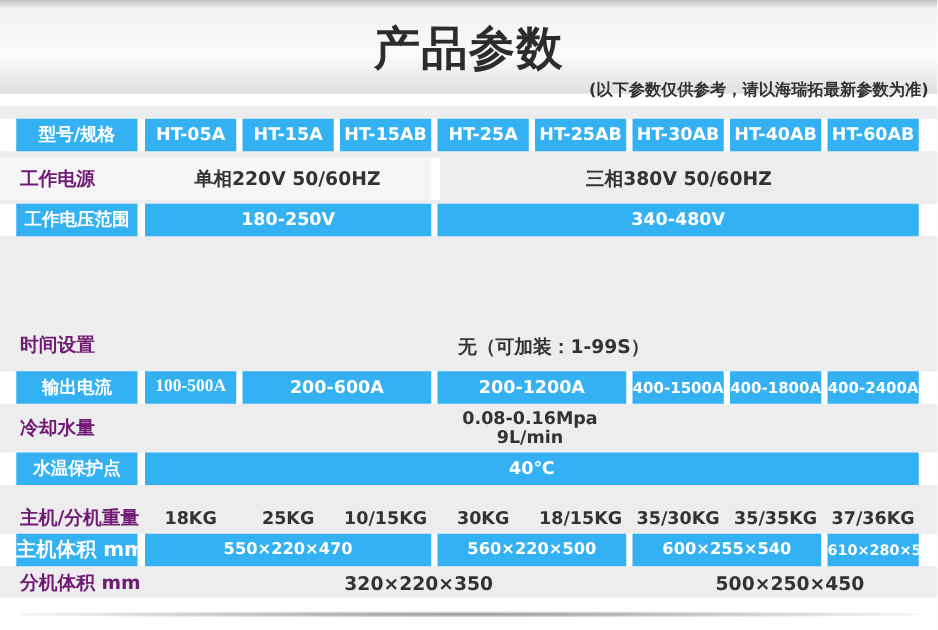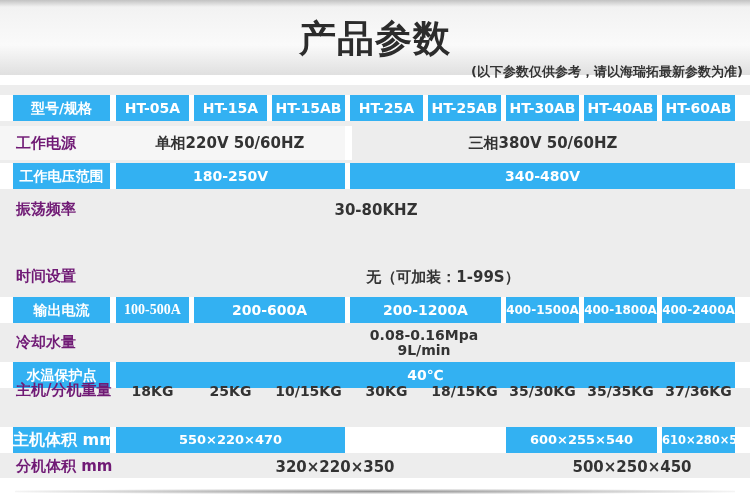--- a/index.html
+++ b/index.html
@@ -59,24 +59,20 @@
       <div class="tval" style="left:230px;top:8px;">单相220V 50/60HZ</div>
       <div class="tval" style="left:543px;top:8px;">三相380V 50/60HZ</div>
     </div>
 
     <div class="bar-row" style="top:78px;">
       <div class="bcell" style="left:13px;width:97px;">工作电压范围</div>
       <div class="bcell" style="left:116px;width:229px;">180-250V</div>
       <div class="bcell" style="left:350px;width:385px;">340-480V</div>
     </div>
 
-    <div class="trow" style="top:107px;height:35px;">
-      <div class="tlabel">振荡频率</div>
-      <div class="tval" style="left:376px;top:9px;">30-80KHZ</div>
-    </div>
 
 
     <div class="trow" style="top:174px;height:35px;">
       <div class="tlabel">时间设置</div>
       <div class="tval" style="left:443px;top:9px;">无（可加装：1-99S）</div>
     </div>
 
     <div class="bar-row" style="top:212px;">
       <div class="bcell" style="left:13px;width:97px;">输出电流</div>
       <div class="bcell" style="left:116px;width:73px;font-family:Liberation Serif, serif;">100-500A</div>
@@ -91,35 +87,36 @@
       <div class="tlabel">冷却水量</div>
       <div class="tval" style="left:424px;top:4px;font-size:14px;">0.08-0.16Mpa</div>
       <div class="tval" style="left:424px;top:19px;font-size:14px;">9L/min</div>
     </div>
 
     <div class="bar-row" style="top:277px;">
       <div class="bcell" style="left:13px;width:97px;">水温保护点</div>
       <div class="bcell" style="left:116px;width:619px;">40℃</div>
     </div>
 
-    <div class="trow" style="top:287px;height:37px;text-align:center;">
+    <div class="trow" style="top:311px;height:37px;text-align:center;">
       <div class="tlabel">主机/分机重量</div>
       <div class="wcell" style="left:116px;width:73px;">18KG</div>
       <div class="wcell" style="left:194px;width:73px;">25KG</div>
       <div class="wcell" style="left:272px;width:73px;">10/15KG</div>
       <div class="wcell" style="left:350px;width:73px;">30KG</div>
       <div class="wcell" style="left:428px;width:73px;">18/15KG</div>
       <div class="wcell" style="left:506px;width:73px;">35/30KG</div>
       <div class="wcell" style="left:584px;width:73px;">35/35KG</div>
       <div class="wcell" style="left:662px;width:73px;">37/36KG</div>
     </div>
 
     <div class="bar-row" style="top:342px;">
       <div class="bcell" style="left:13px;width:97px;font-size:16px;">主机体积 mm</div>
       <div class="bcell" style="left:116px;width:229px;font-size:13px;">550×220×470</div>
+      <div class="bcell" style="left:350px;width:151px;font-size:13px;">560×220×500</div>
       <div class="bcell" style="left:506px;width:151px;font-size:13px;">600×255×540</div>
       <div class="bcell xsmall" style="left:662px;width:73px;">610×280×540</div>
     </div>
 
     <div class="trow" style="top:370px;height:23px;">
       <div class="tlabel">分机体积 mm</div>
       <div class="tval" style="left:335px;top:3px;">320×220×350</div>
       <div class="tval" style="left:632px;top:3px;">500×250×450</div>
     </div>
 

